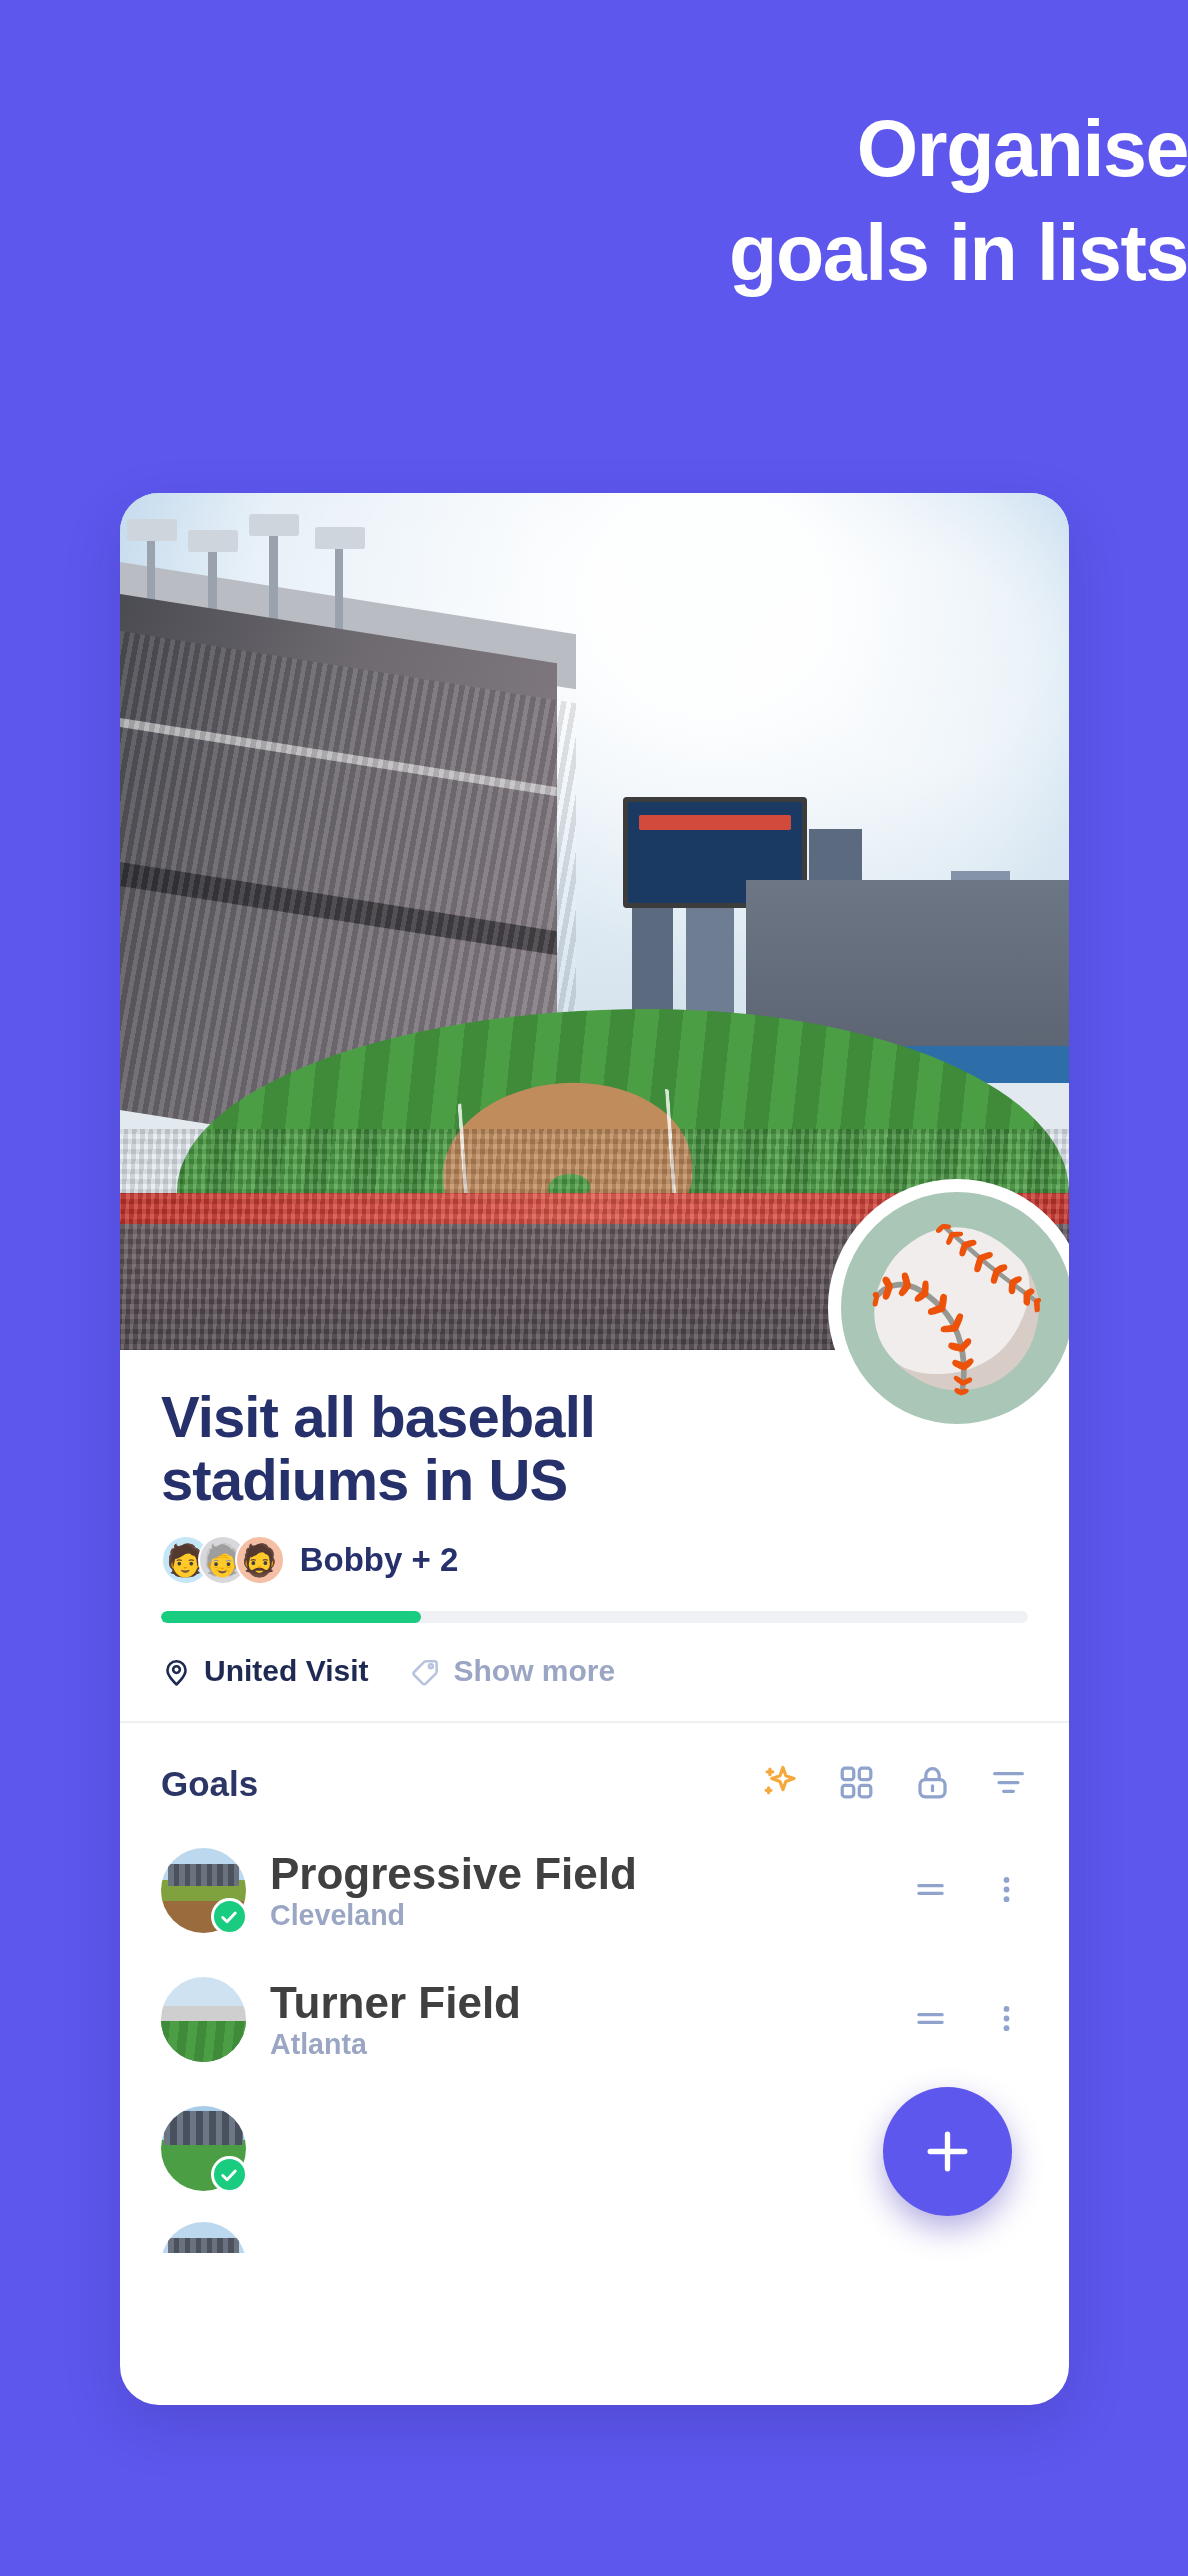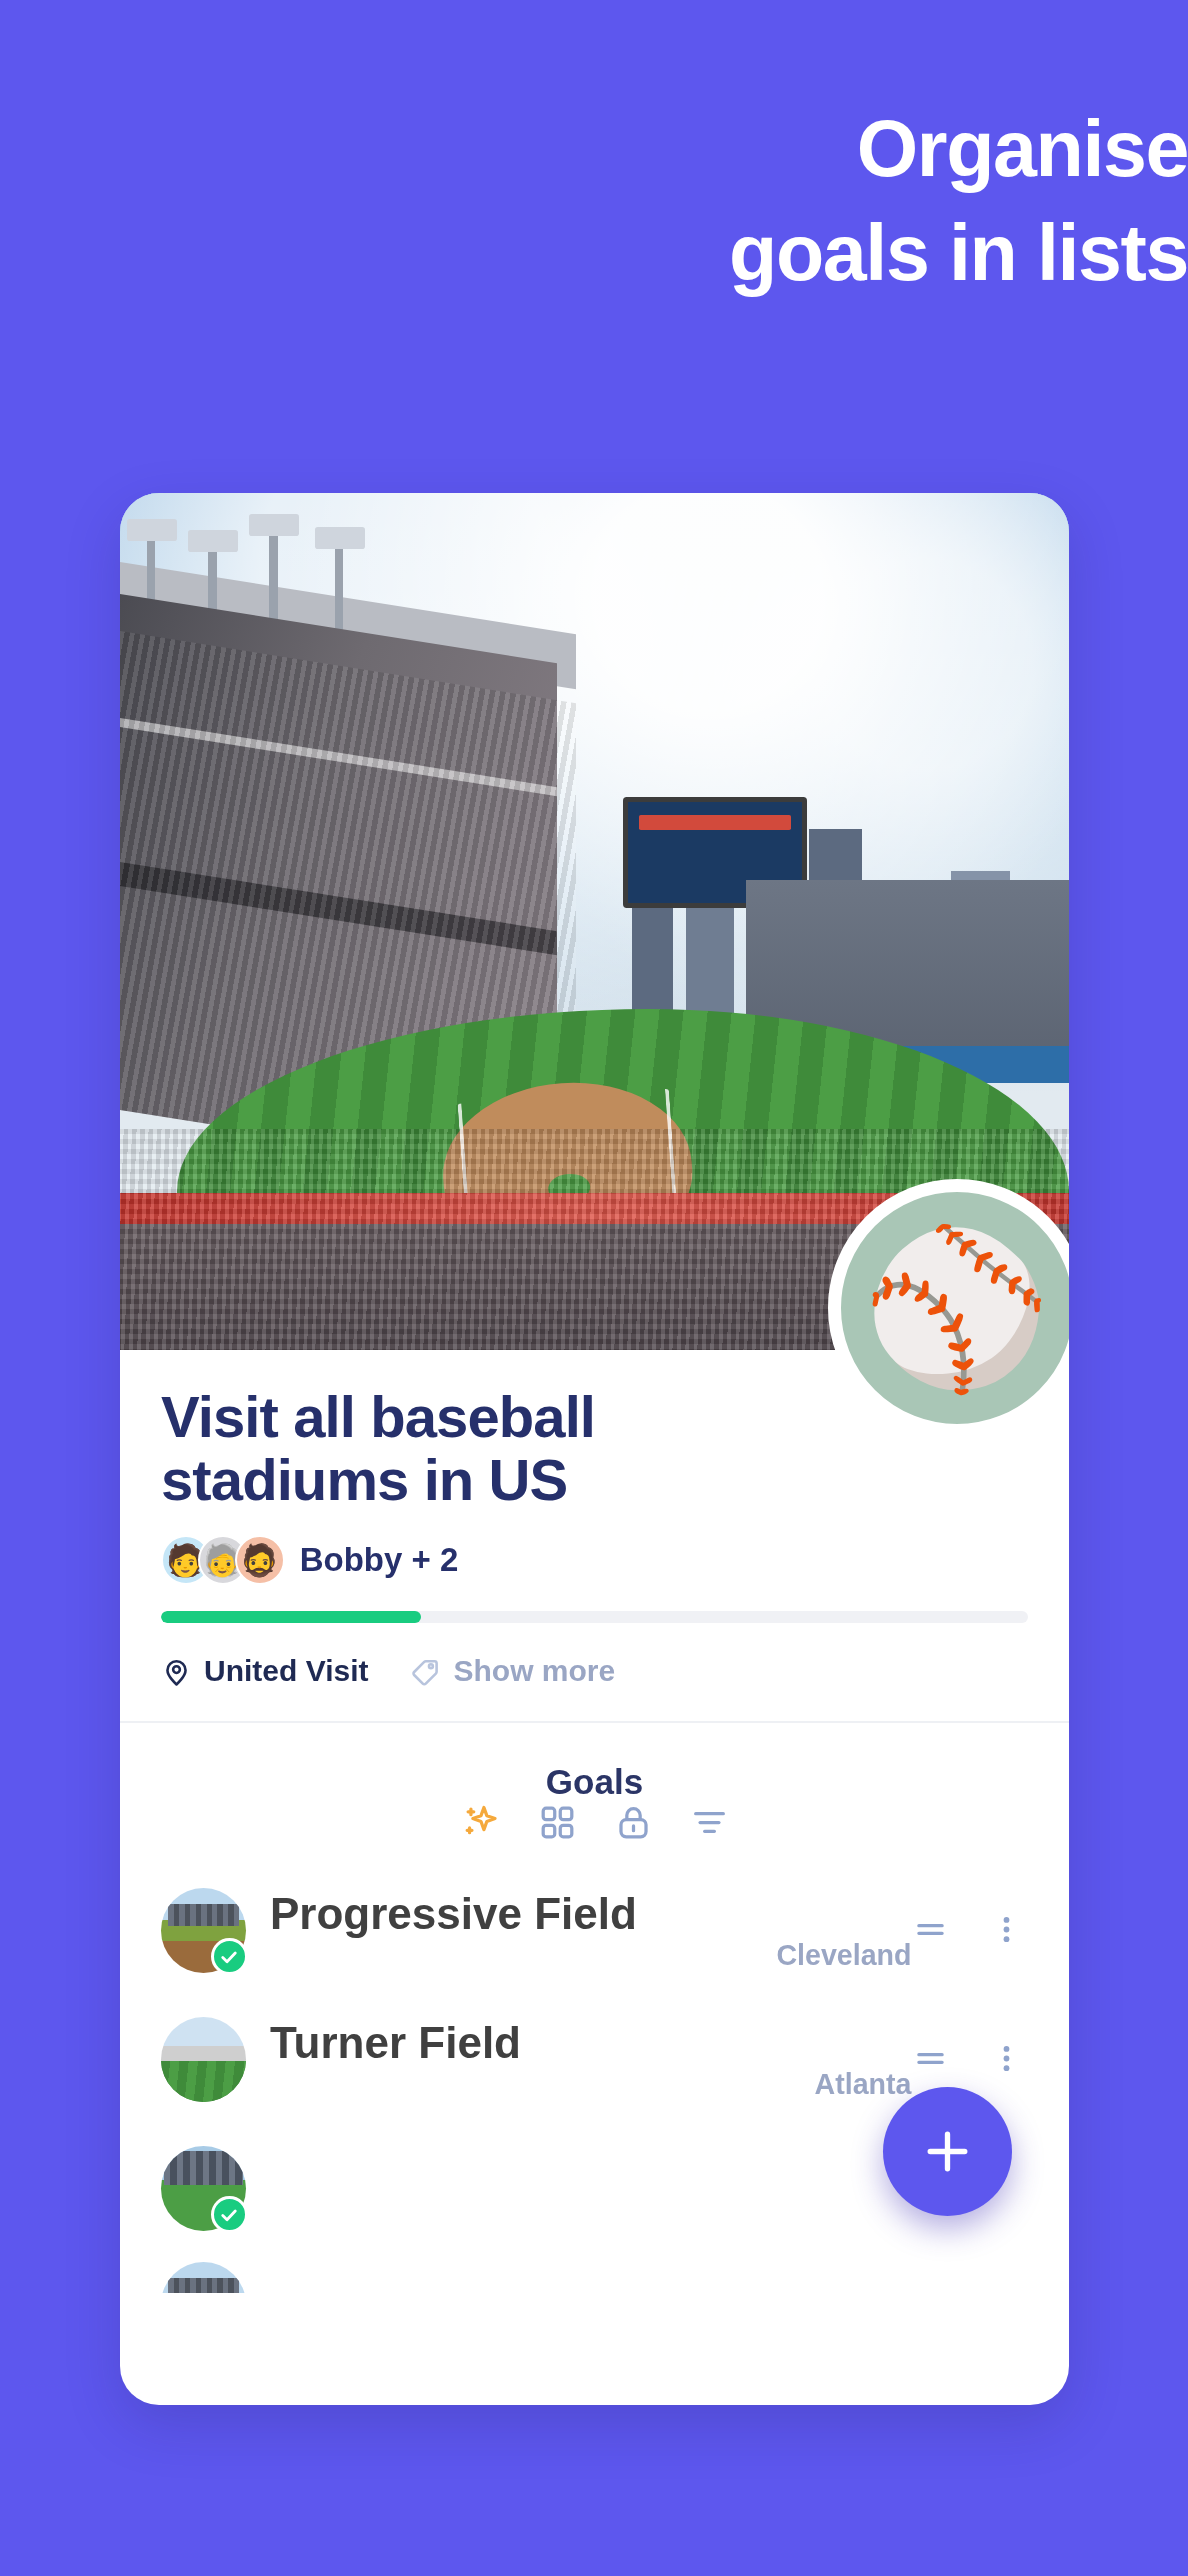--- a/index.html
+++ b/index.html
@@ -115,42 +115,42 @@
   .meta{display:flex;align-items:center;margin-top:31px;padding-bottom:33px;}
   .meta .mi{display:flex;align-items:center;}
   .meta .mi+.mi{margin-left:42px;}
   .meta svg{flex:none;}
   .mlabel{margin-left:12px;font-size:30px;font-weight:700;color:#1f2a53;}
   .mlabel.muted{color:#9aa6c4;}
 
   .divider{height:1.8px;background:#eef0f4;margin:0 -41px;}
 
   .goalshead{display:flex;align-items:center;justify-content:space-between;
-    padding:39px 0 20px;flex-direction:column;}
+    padding:39px 0 20px;}
   .goalshead h2{font-size:35px;color:#2b3566;font-weight:700;}
   .tools{display:flex;align-items:center;gap:37px;}
 
   .glist{padding-bottom:18.4px;}
   .grow{display:flex;align-items:center;padding:22px 0;}
   .thumbwrap{position:relative;width:85px;height:85px;flex:none;}
   .thumb{width:85px;height:85px;border-radius:50%;overflow:hidden;position:relative;}
   .t1{background:linear-gradient(#bcd8ee 0 38%,#7fa23f 38% 62%,#9a6b3c 62% 100%);}
   .t1:after{content:"";position:absolute;left:8%;top:18%;width:84%;height:26%;
     background:repeating-linear-gradient(90deg,#6a7280 0 5.5px,#4c525c 5.5px 11px);}
   .t2{background:linear-gradient(#cfe2f2 0 34%,#cfcfcf 34% 52%,#3f8b3a 52% 100%);}
   .t2:after{content:"";position:absolute;left:0;top:52%;width:100%;height:48%;
     background:repeating-linear-gradient(96deg,#3f8b3a 0 9.2px,#4c9e45 9.2px 18.4px);}
   .t3{background:linear-gradient(#a8cbe6 0 40%,#4c9e45 40% 100%);}
   .t3:after{content:"";position:absolute;left:4%;top:6%;width:92%;height:40%;
     background:repeating-linear-gradient(90deg,#6d7685 0 6.4px,#49515e 6.4px 13px);}
   .check{position:absolute;right:-1.8px;bottom:-1.8px;width:37px;height:37px;border-radius:50%;
     background:#19cc80;border:3.7px solid #fff;display:flex;align-items:center;justify-content:center;}
   .gtext{margin-left:24px;flex:1;}
   .gname{font-size:44px;font-weight:700;color:#404040;}
-  .gsub{font-size:28.6px;font-weight:700;color:#9aa6c4;margin-top:0;text-align:right;}
+  .gsub{font-size:28.6px;font-weight:700;color:#9aa6c4;margin-top:0;}
   .gctrl{display:flex;align-items:center;gap:41px;padding-right:5.5px;}
 
   .partial{display:flex;align-items:center;padding-top:9.2px;}
   .partial .thumbwrap{height:31px;overflow:hidden;}
 
   
   .fab{
     position:absolute;right:57px;bottom:189px;width:129px;height:129px;border-radius:50%;
     background:#5d57ee;display:flex;align-items:center;justify-content:center;
     box-shadow:0 13px 31px rgba(60,45,180,.38);z-index:8;

